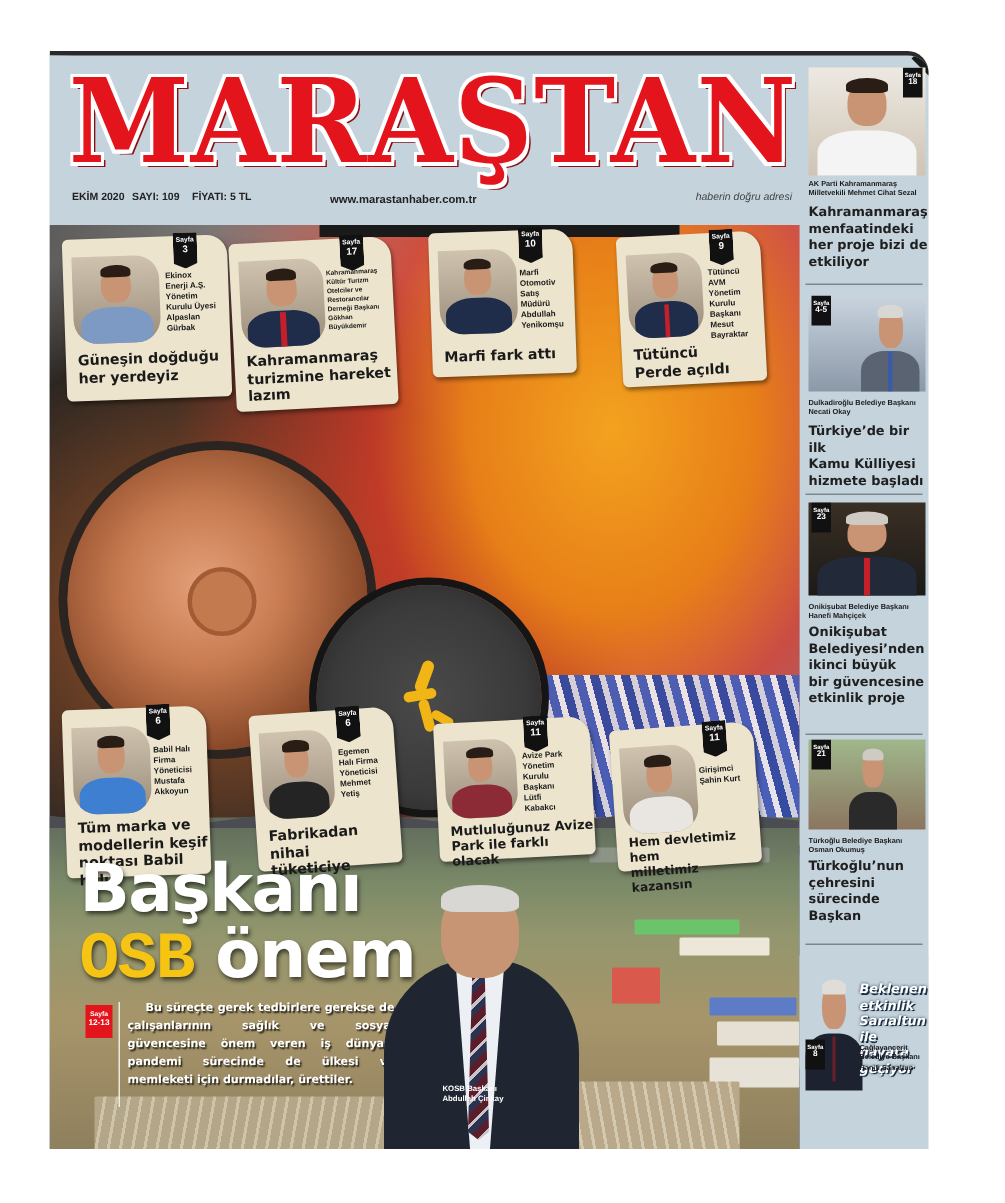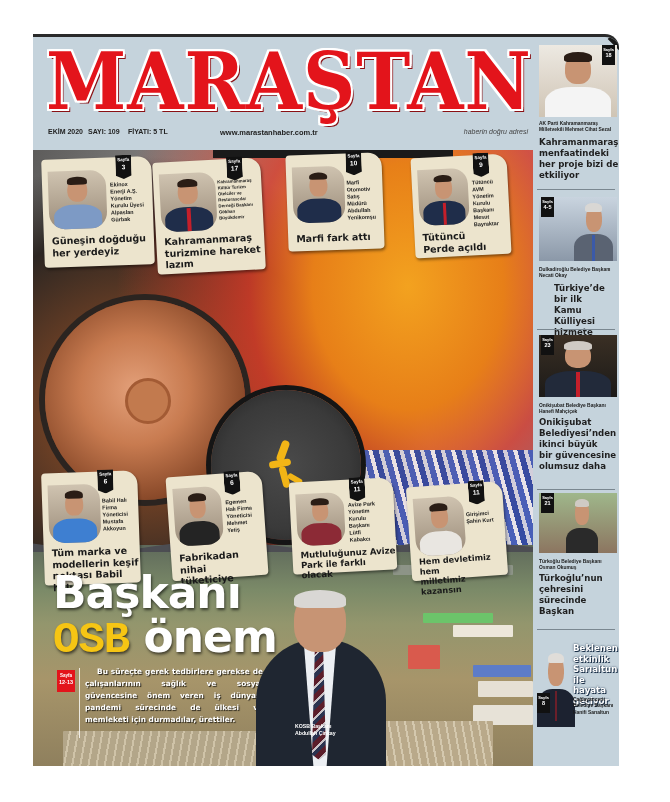--- a/index.html
+++ b/index.html
@@ -90,21 +90,21 @@
   
   .sidebar { position: absolute; left: 500px; top: 0; width: 86px; height: 732px; }
   .side-item { position: absolute; left: 4px; width: 80px; }
   .side-photo { position: absolute; left: 2px; width: 78px; overflow: hidden; background: #d8d4cc; }
   .side-tag { position: absolute; right: 2px; top: 0; width: 13px; height: 20px; background: #111; color: #fff; font-family: "Liberation Sans", sans-serif; font-weight: bold; font-size: 4px; line-height: 5px; text-align: center; padding-top: 2px; }
   .side-tag b { display: block; font-size: 5.5px; line-height: 7px; }
   .side-caption { position: absolute; left: 2px; font-family: "Liberation Sans", sans-serif; font-weight: bold; font-size: 4.9px; line-height: 6.3px; color: #1a1a1a; }
   .side-title { position: absolute; left: 2px; font-family: "DejaVu Sans", sans-serif; font-weight: bold; font-size: 8.6px; line-height: 11px; color: #1f1f1f; }
   .side-divider { position: absolute; left: 4px; width: 78px; height: 1px; background: #7a8790; }
   .side-bottom { position: absolute; left: 0; top: 600px; width: 86px; height: 84px; background: #c5d3dc; border-radius: 0 0 10px 10px; }
-  .side-bottom-title { position: absolute; left: 40px; top: 6px; font-family: "DejaVu Sans", sans-serif; font-weight: bold; font-size: 8.6px; line-height: 10.5px; color: #ffffff; text-shadow: 0 0 2px #1b3048, 1px 1px 0 #1b3048; }
+  .side-bottom-title { position: absolute; left: 40px; top: 18px; font-family: "DejaVu Sans", sans-serif; font-weight: bold; font-size: 8.6px; line-height: 10.5px; color: #ffffff; text-shadow: 0 0 2px #1b3048, 1px 1px 0 #1b3048; font-style: italic; }
   .side-bottom-caption { position: absolute; left: 40px; top: 60px; font-family: "Liberation Sans", sans-serif; font-weight: bold; font-size: 4.9px; line-height: 6.3px; color: #1a1a1a; }
   .side-bottom-photo { position: absolute; left: 0; top: 8px; width: 46px; height: 76px; }
 </style>
 </head>
 <body>
 
 <div class="page">
   <div class="page-corner"></div>
 
   <div class="masthead">
@@ -381,21 +381,21 @@
             <div class="tie" style="background:#3b5aa8"></div>
             <div class="head"></div>
             <div class="hair" style="background:#d9d7d4"></div>
           </div>
         <div class="side-tag" style="left:2px;right:auto;"><span>Sayfa</span><b>4-5</b></div>
       </div>
       <div class="side-caption" style="top:70px;">
           <div>Dulkadiroğlu Belediye Başkanı</div>
           <div>Necati Okay</div>
         </div>
-      <div class="side-title" style="top:86px;margin-left:15px;">
+      <div class="side-title" style="top:86px;">
           <div>Türkiye’de bir ilk</div>
           <div>Kamu Külliyesi</div>
           <div>hizmete başladı</div>
         </div>
     </div>
     <div class="side-divider" style="top:292px;"></div>
 
     <div class="side-item" style="top:298px;">
       <div class="side-photo" style="top:0;height:62px;background:linear-gradient(180deg,#3a2f24,#1c1a18);">
         <div class="person">
@@ -408,21 +408,21 @@
       </div>
       <div class="side-caption" style="top:68px;">
           <div>Onikişubat Belediye Başkanı</div>
           <div>Hanefi Mahçiçek</div>
         </div>
       <div class="side-title" style="top:82px;">
           <div>Onikişubat</div>
           <div>Belediyesi’nden</div>
           <div>ikinci büyük</div>
           <div>bir güvencesine</div>
-          <div>olumsuz daha</div>
+          <div>etkinlik proje</div>
         </div>
     </div>
     <div class="side-divider" style="top:452px;"></div>
 
     <div class="side-item" style="top:456px;">
       <div class="side-photo" style="top:0;height:60px;background:linear-gradient(180deg,#9fb78b,#8c7560);">
         <div class="person" style="left:30%;width:50%;">
             <div class="body" style="background:#2a2a2a"></div>
             <div class="head"></div>
             <div class="hair" style="background:#cfcac4"></div>

